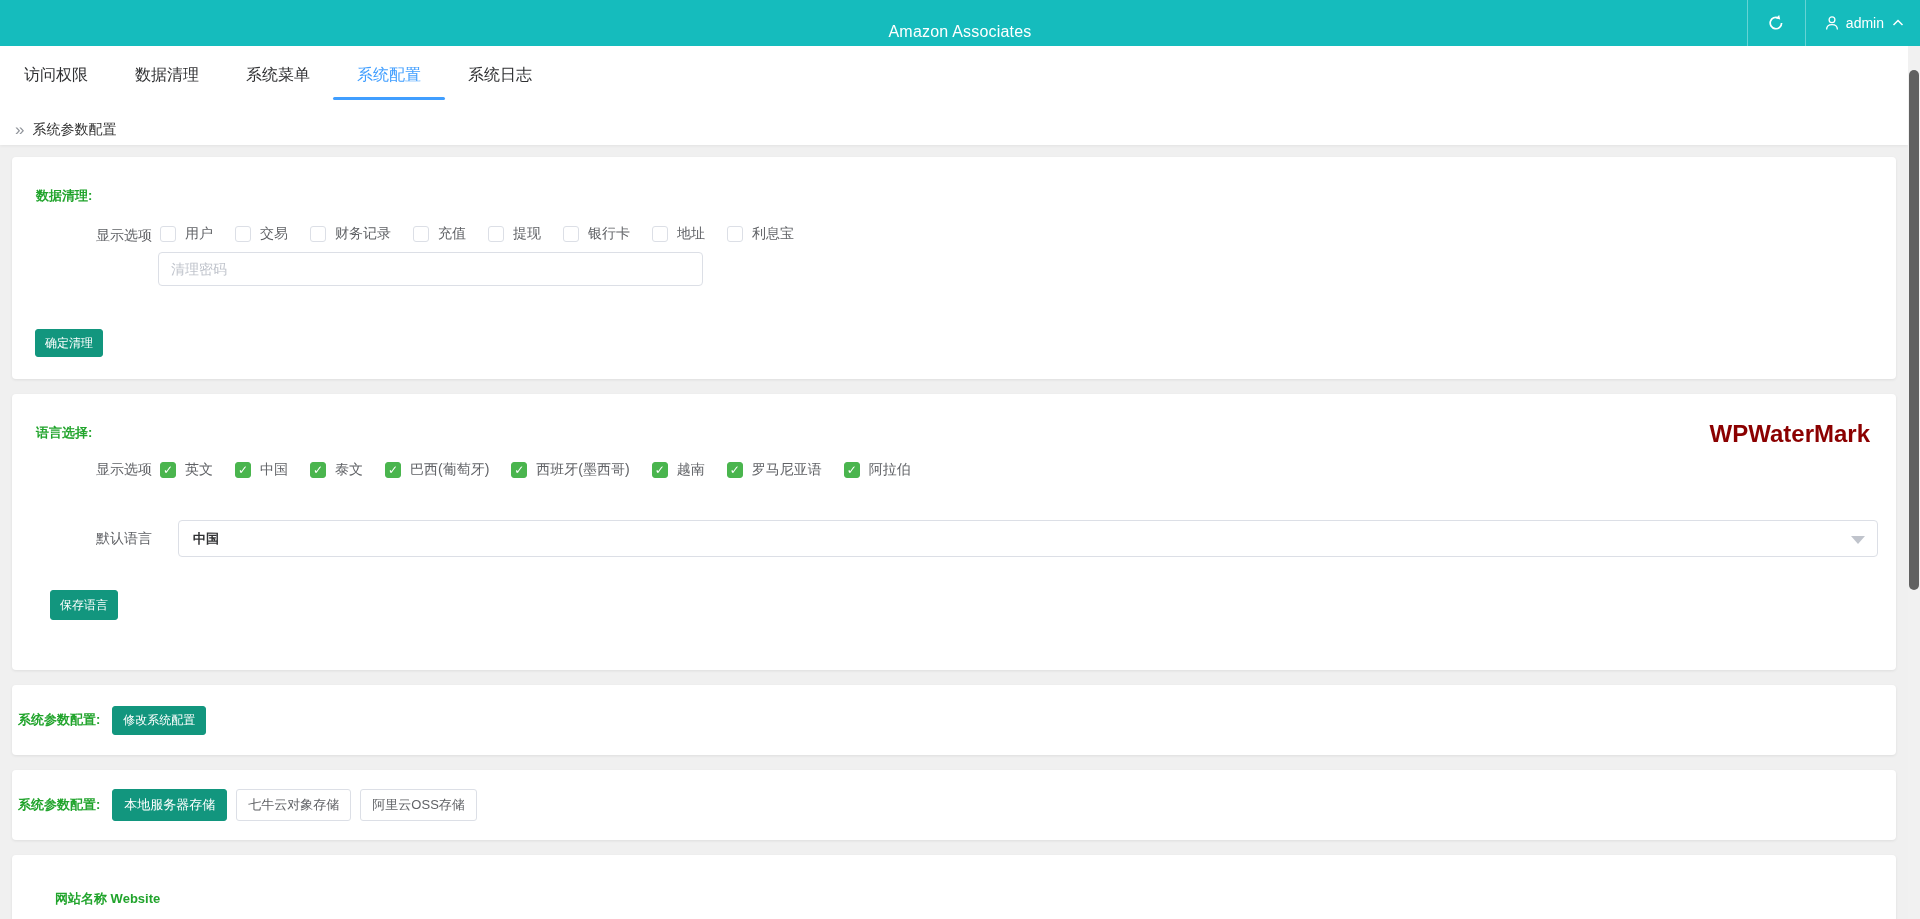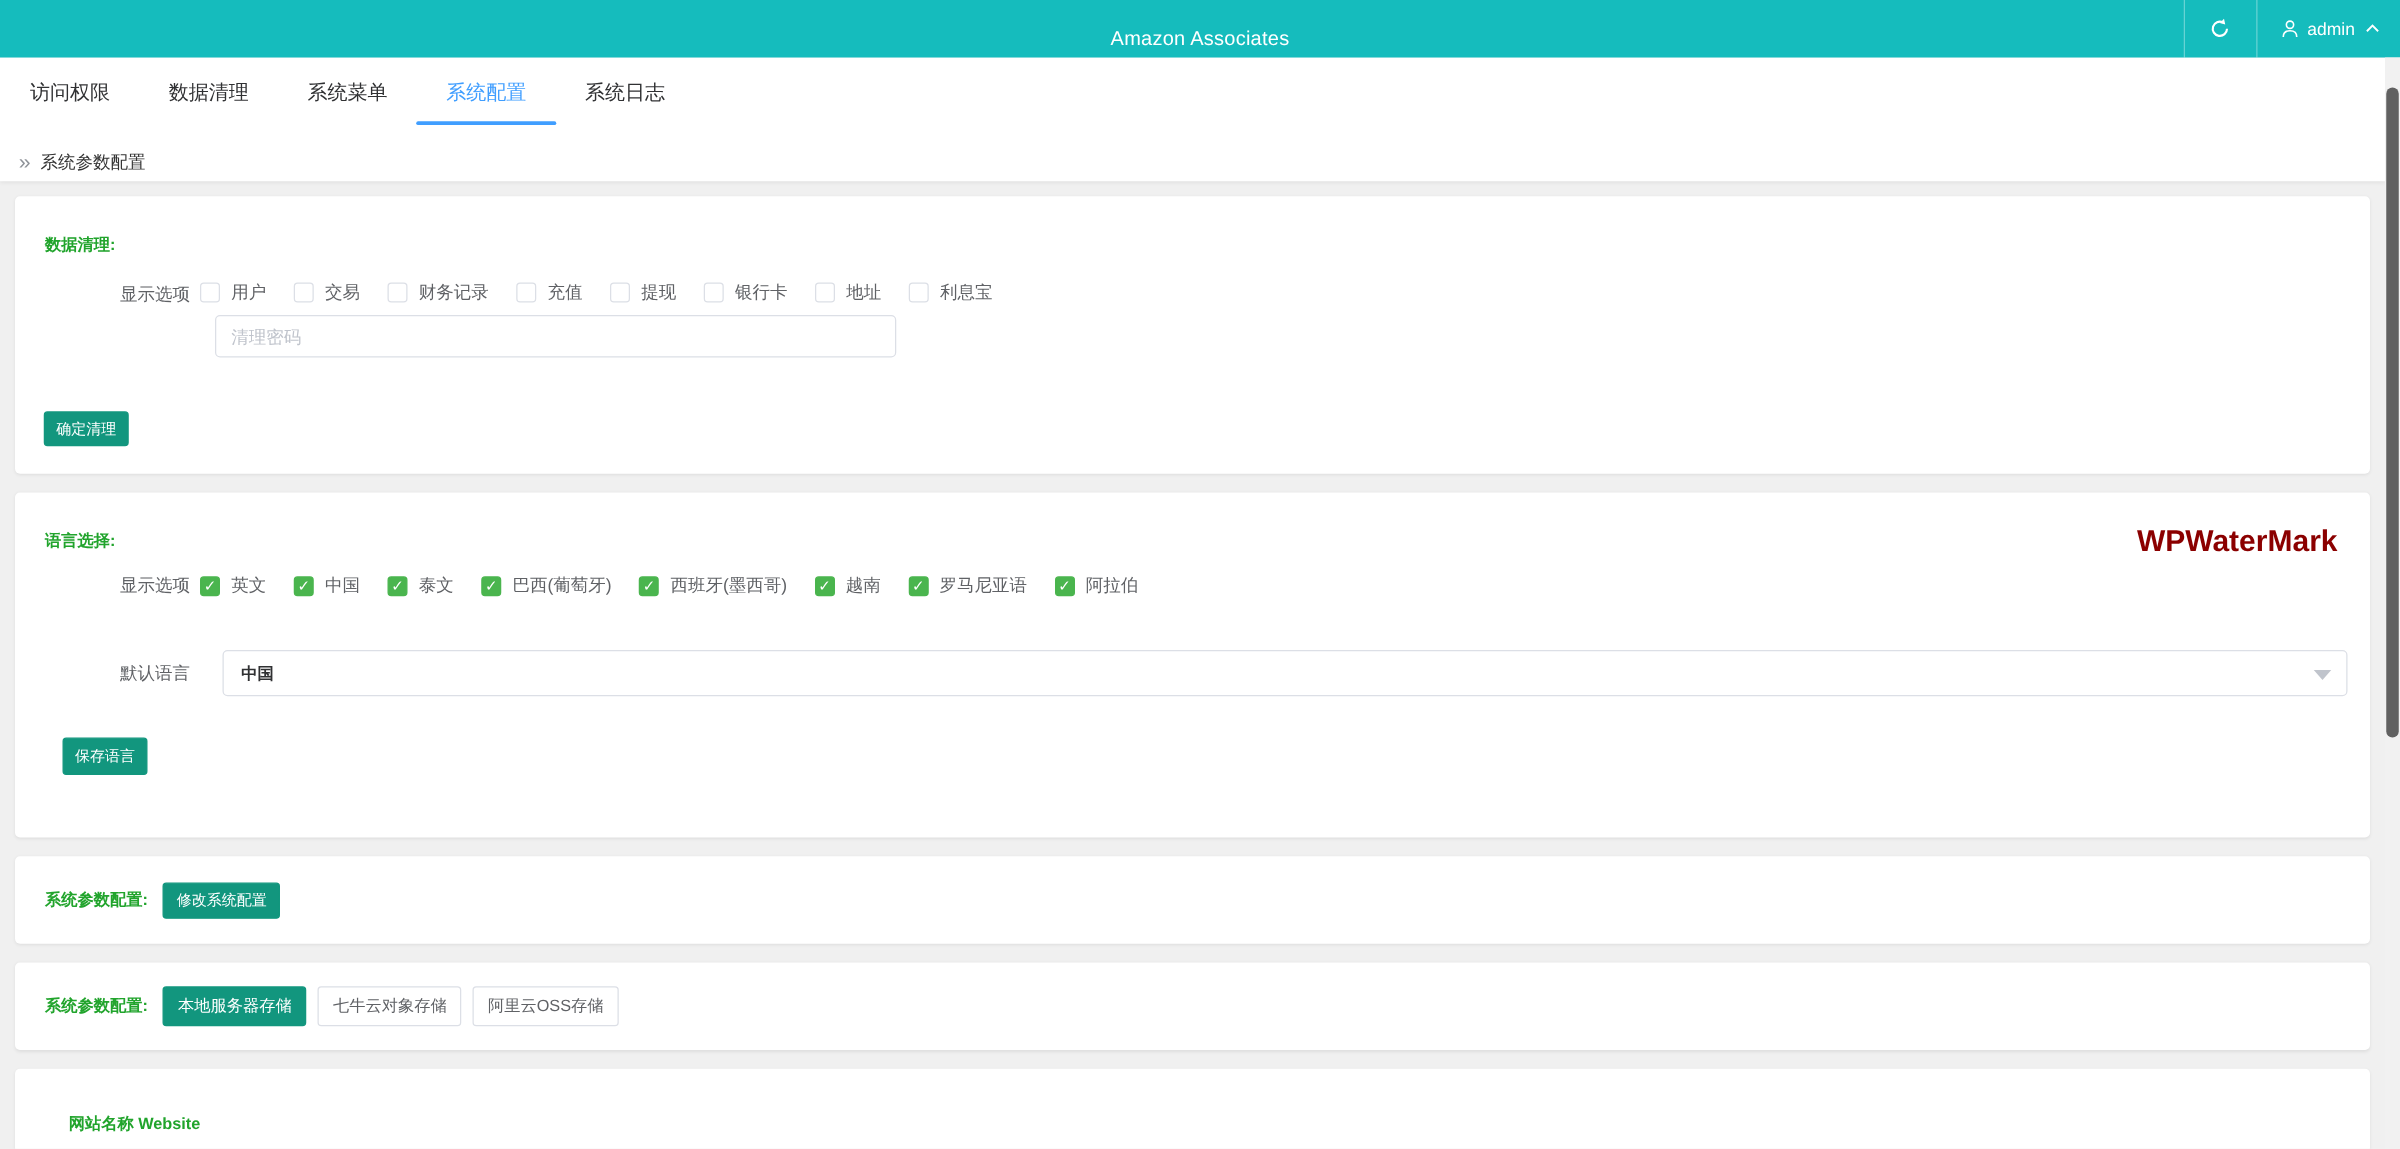--- a/index.html
+++ b/index.html
@@ -41,40 +41,40 @@
         margin-right:9px; display:inline-flex; align-items:center; justify-content:center;
         font-size:12px; line-height:14px; color:transparent; }
   .cb.checked { background:#4ab54e; border-color:#4ab54e; color:#fff; font-weight:bold; }
   .cb-label { font-size:14px; color:#606266; white-space:nowrap; }
   .teal-btn { display:inline-flex; align-items:center; justify-content:center;
               background:#12967e; color:#fff; border:1px solid #12967e; border-radius:3px;
               font-size:12px; cursor:pointer; font-family:inherit; }
   
   #card-clean { height:222px; }
   #clean-opts-row { top:68px; }
-  .clean-input { position:absolute; left:160px; top:95px; width:545px; height:34px;
+  .clean-input { position:absolute; left:146px; top:95px; width:545px; height:34px;
                  border:1px solid #dcdfe6; border-radius:4px; padding:0 12px; font-size:14px;
                  color:#303133; outline:none; font-family:inherit; }
   .clean-input::placeholder { color:#c0c4cc; }
   #clean-submit { position:absolute; left:23px; top:172px; width:68px; height:28px; }
   
   #card-lang { height:276px; }
   .watermark { position:absolute; right:26px; top:26px; font-size:24px; font-weight:bold; color:#8b0000; }
   #lang-opts-row { top:66px; }
   .select-row { position:absolute; left:84px; top:126px; display:flex; align-items:center; width:1782px; }
   .select-label { font-size:14px; color:#606266; margin-right:26px; white-space:nowrap; }
   .select-box { position:relative; flex:1; height:37px; border:1px solid #dcdfe6; border-radius:4px;
                 background:#fff; display:flex; align-items:center; padding:0 30px 0 14px; cursor:pointer; }
   .select-value { font-size:13px; font-weight:bold; color:#303133; }
   .select-caret { position:absolute; right:12px; top:15px; width:0; height:0;
                   border-left:7px solid transparent; border-right:7px solid transparent;
                   border-top:8px solid #c0c4cc; }
   #lang-submit { position:absolute; left:38px; top:196px; width:68px; height:30px; }
   
-  .inline-card { height:70px; display:flex; align-items:center; padding-left:24px; }
+  .inline-card { height:70px; display:flex; align-items:center; padding-left:6px; }
   .inline-title { font-size:13px; font-weight:bold; color:#21a42c; margin-right:12px; white-space:nowrap; }
   #sysconfig-btn { height:29px; padding:0 10px; }
   .store-btn { height:32px; padding:0 11px; margin-right:9px; font-size:13px; cursor:pointer;
                border:1px solid #dcdfe6; border-radius:3px; background:#fff; color:#606266; font-family:inherit; }
   .store-btn.active { background:#12967e; border-color:#12967e; color:#fff; }
   
   #card-website { height:120px; padding:35px 0 0 43px; margin-bottom:0; }
   #card-website .site-title { font-size:13px; font-weight:bold; color:#21a42c; }
   
   .scrollbar-track { position:absolute; right:0; top:46px; width:12px; height:873px; background:#f1f1f1; z-index:4; }

